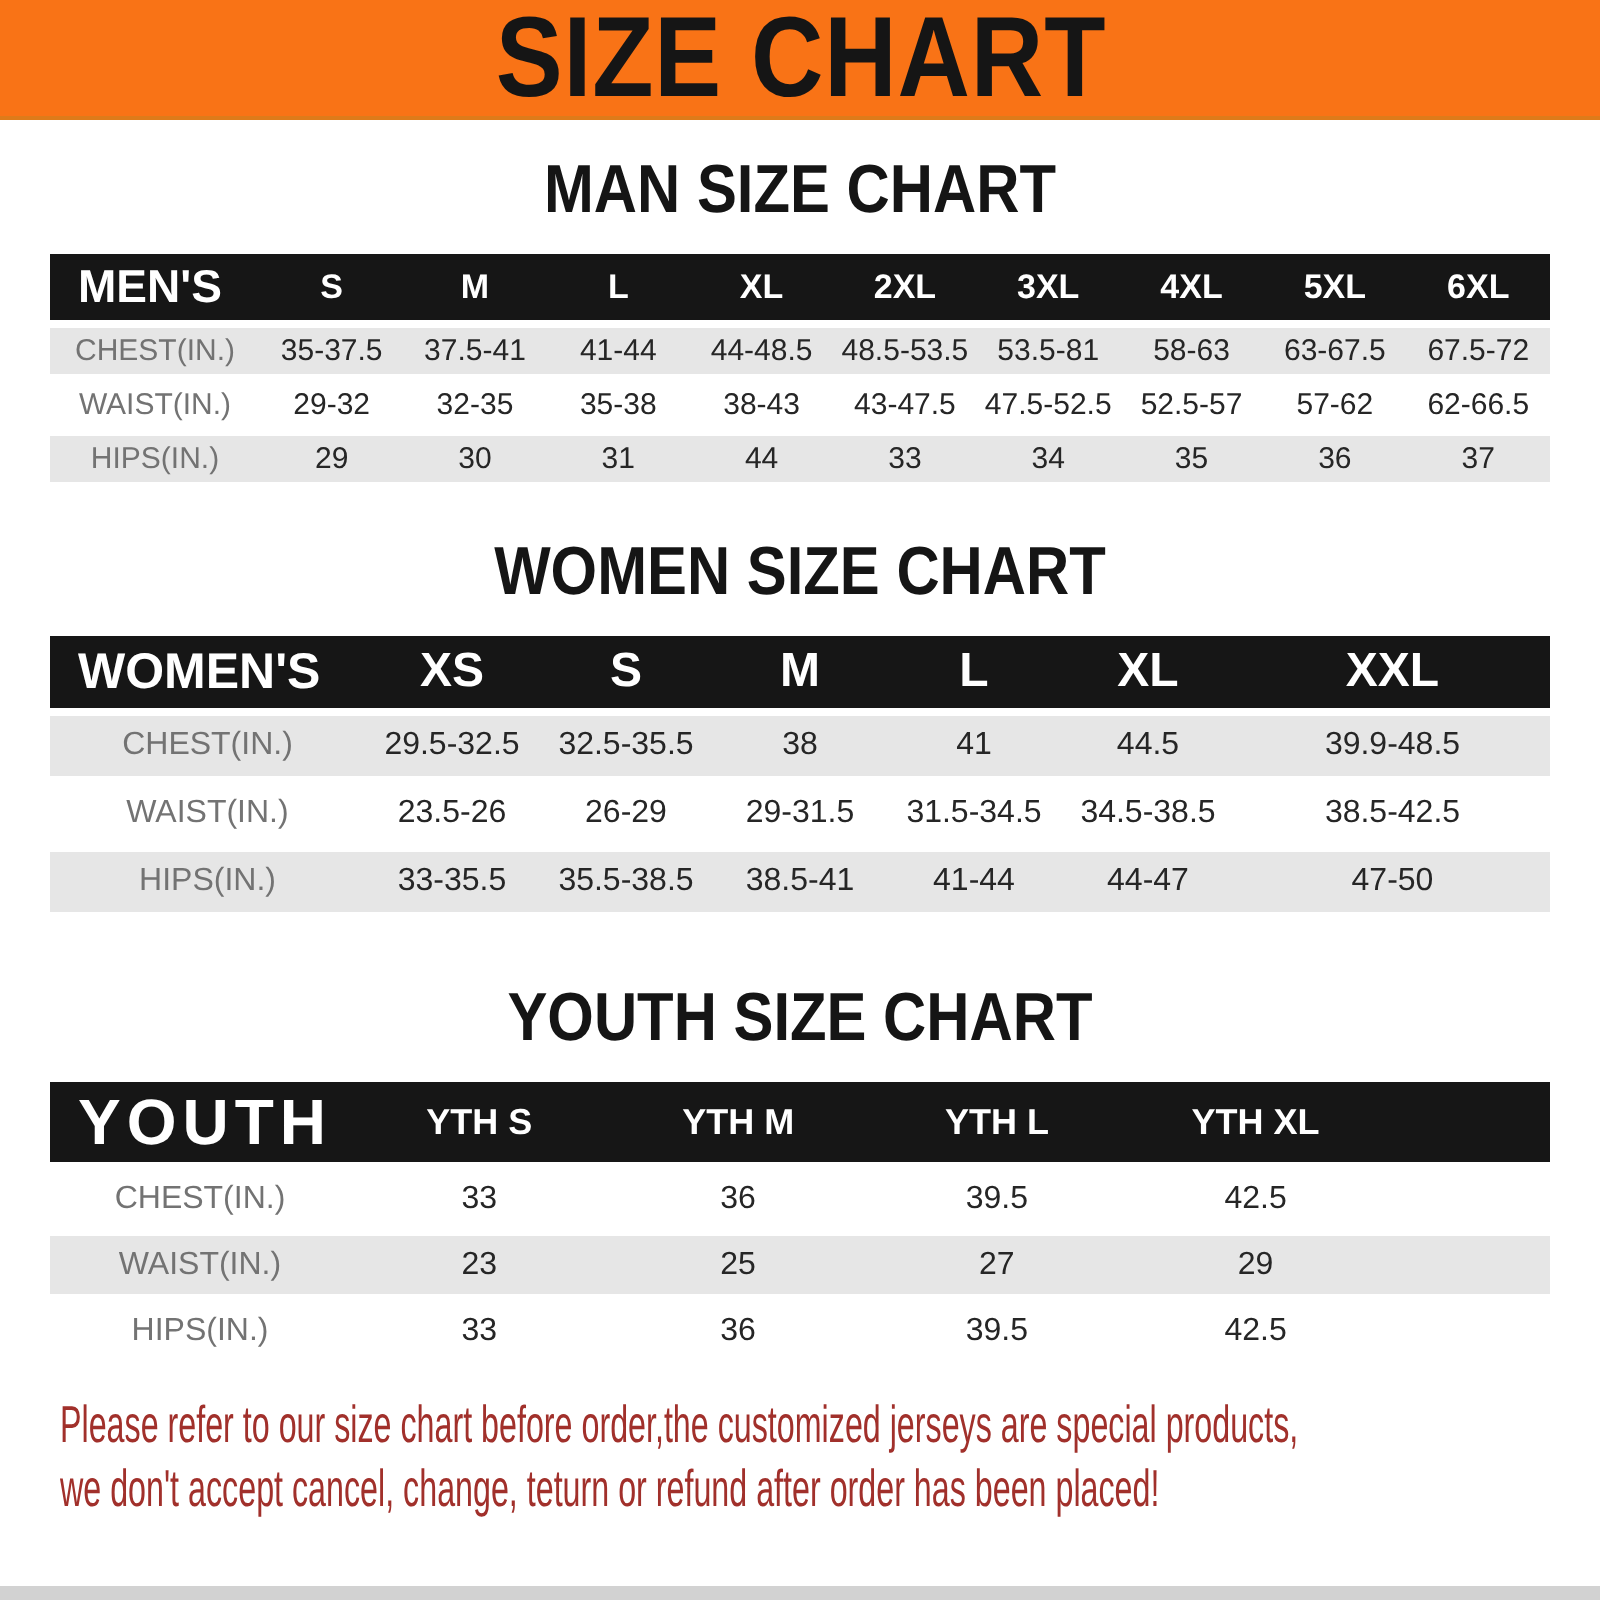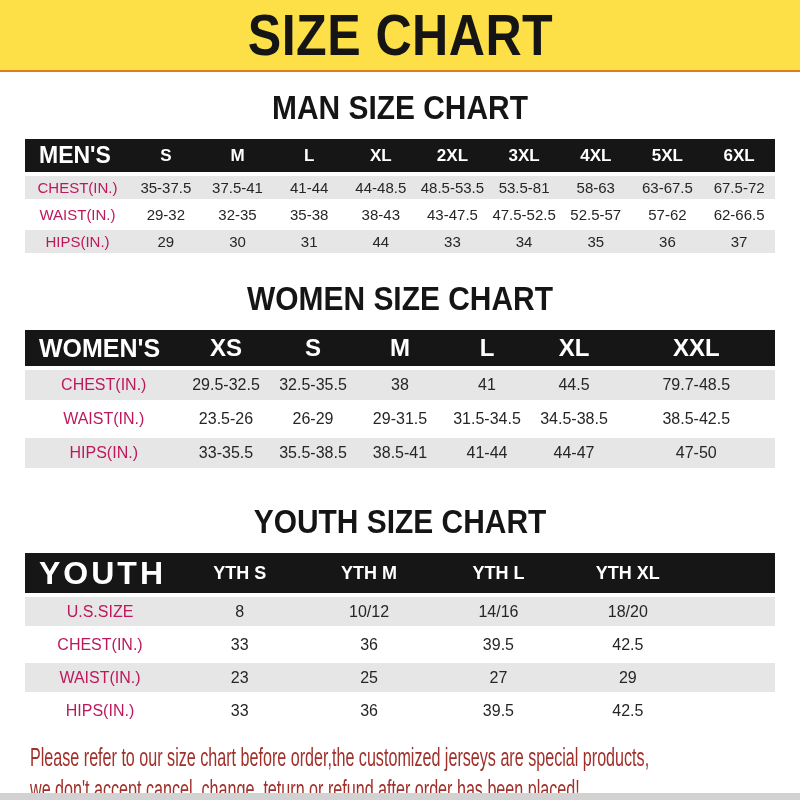--- a/index.html
+++ b/index.html
@@ -7,22 +7,22 @@
   body {
     width: 800px; height: 800px;
     background: #ffffff;
     font-family: "Liberation Sans", sans-serif;
     overflow: hidden;
     position: relative;
   }
 
   
   .banner {
-    width: 800px; height: 72px;
-    background: #fde047;
+    width: 800px; height: 60px;
+    background: #f97316;
     border-bottom: 2px solid #DE7B1A;
     display: flex; align-items: center; justify-content: center;
   }
   .banner-title {
     font-size: 57px; font-weight: 700; line-height: 1;
     color: #151515;
     transform: scaleX(0.88);
     letter-spacing: 0.5px;
     white-space: nowrap;
   }
@@ -42,21 +42,21 @@
   .size-table {
     width: 750px; margin: 8px auto 0 auto;
     border-collapse: separate; border-spacing: 0 4px;
     table-layout: fixed;
   }
   .size-table th, .size-table td { padding: 0; text-align: center; vertical-align: middle; }
   .size-table thead th { background: #161616; color: #ffffff; font-weight: 600; }
   .corner-label { text-align: left !important; padding-left: 14px !important; font-weight: 700 !important; }
   tr.stripe-a td { background: #E6E6E6; }
   tr.stripe-b td { background: #FFFFFF; }
-  .row-label { color: #be185d; }
+  .row-label { color: #737373; }
   .data-cell { color: #262626; }
 
   .men thead th { height: 33px; font-size: 17px; }
   .men .corner-label { font-size: 23px; }
   .men th:first-child { width: 14%; }
   .men tbody td { height: 23px; font-size: 15px; }
 
   .women thead th { height: 36px; font-size: 24px; }
   .women .corner-label { font-size: 25px; }
   .women th:first-child { width: 21%; }
@@ -166,21 +166,21 @@
     </tr>
   </thead>
   <tbody>
     <tr class="stripe-a">
       <td class="row-label">CHEST(IN.)</td>
       <td class="data-cell">29.5-32.5</td>
       <td class="data-cell">32.5-35.5</td>
       <td class="data-cell">38</td>
       <td class="data-cell">41</td>
       <td class="data-cell">44.5</td>
-      <td class="data-cell">79.7-48.5</td>
+      <td class="data-cell">39.9-48.5</td>
     </tr>
     <tr class="stripe-b">
       <td class="row-label">WAIST(IN.)</td>
       <td class="data-cell">23.5-26</td>
       <td class="data-cell">26-29</td>
       <td class="data-cell">29-31.5</td>
       <td class="data-cell">31.5-34.5</td>
       <td class="data-cell">34.5-38.5</td>
       <td class="data-cell">38.5-42.5</td>
     </tr>
@@ -203,28 +203,20 @@
     <tr>
       <th class="corner-label">YOUTH</th>
       <th>YTH S</th>
       <th>YTH M</th>
       <th>YTH L</th>
       <th>YTH XL</th>
       <th class="filler-col"></th>
     </tr>
   </thead>
   <tbody>
-    <tr class="stripe-a">
-      <td class="row-label">U.S.SIZE</td>
-      <td class="data-cell">8</td>
-      <td class="data-cell">10/12</td>
-      <td class="data-cell">14/16</td>
-      <td class="data-cell">18/20</td>
-      <td class="data-cell"></td>
-    </tr>
     <tr class="stripe-b">
       <td class="row-label">CHEST(IN.)</td>
       <td class="data-cell">33</td>
       <td class="data-cell">36</td>
       <td class="data-cell">39.5</td>
       <td class="data-cell">42.5</td>
       <td class="data-cell"></td>
     </tr>
     <tr class="stripe-a">
       <td class="row-label">WAIST(IN.)</td>

